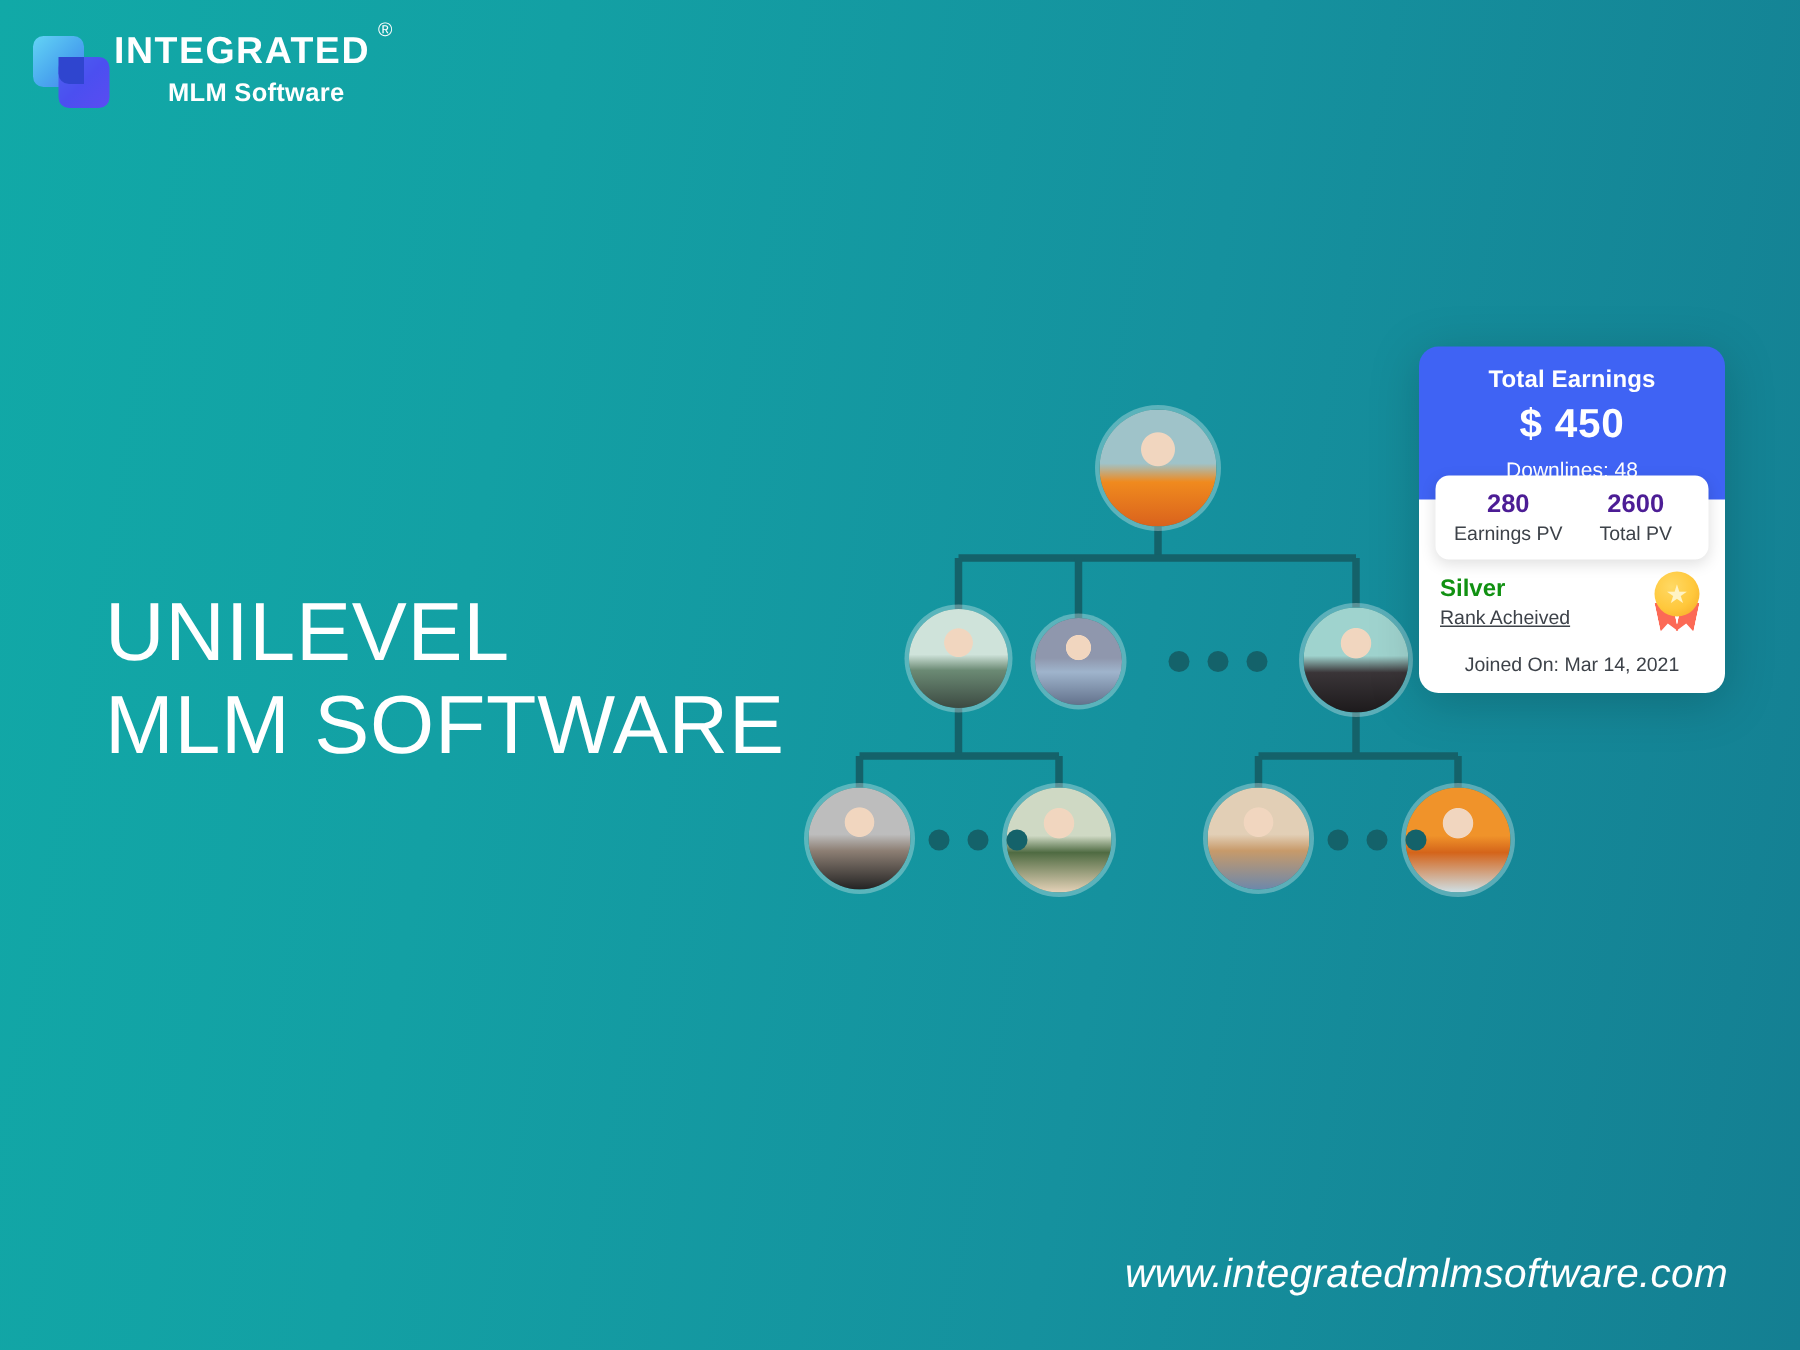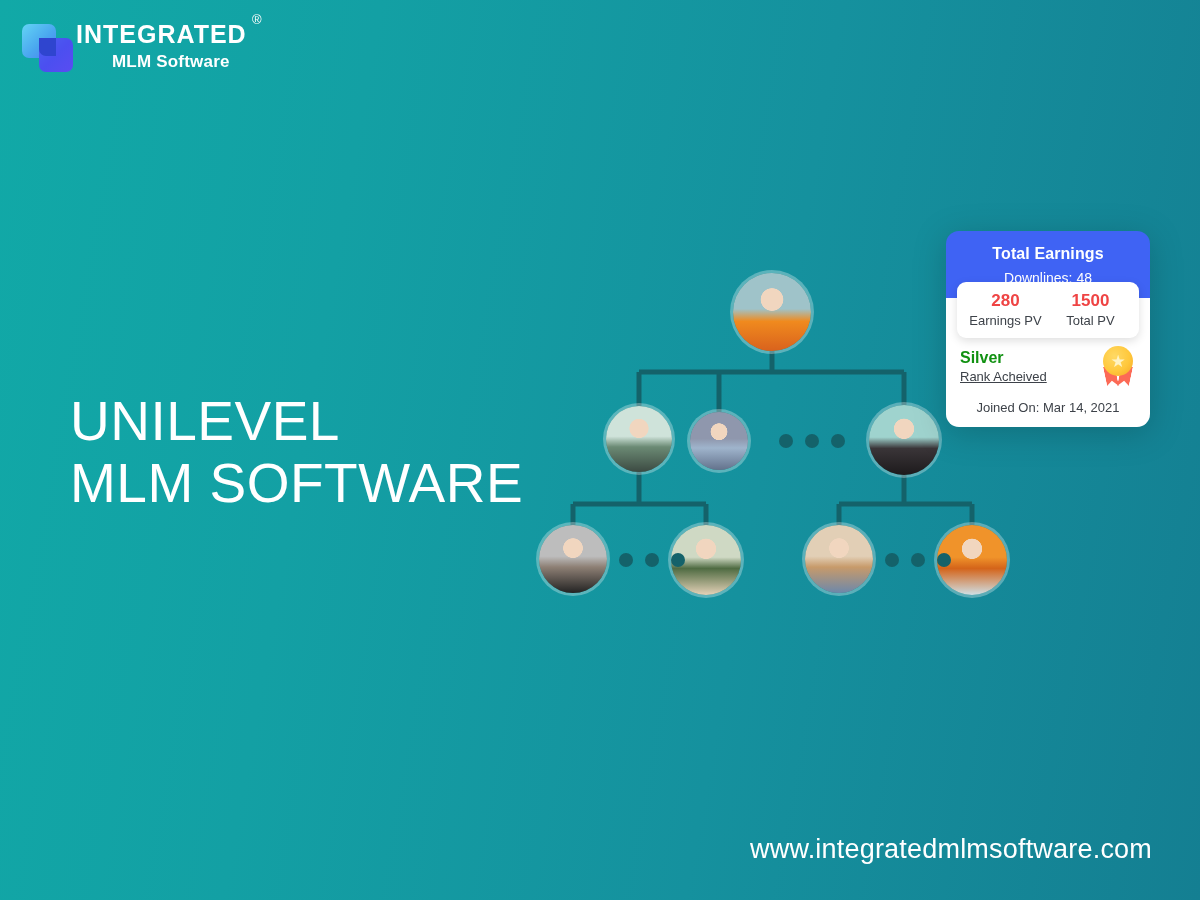--- a/index.html
+++ b/index.html
@@ -59,21 +59,21 @@
   #headline {
     position:absolute; left:70px; top:390px;
     color:#ffffff; font-weight:normal; font-size:55px;
     line-height:1.13; letter-spacing:0.5px;
   }
   #headline .hl-line { display:block; white-space:nowrap; }
 
   
   #footer-url {
     position:absolute; right:48px; bottom:35px;
-    color:#ffffff; font-size:27px; letter-spacing:0.2px;
+    color:#ffffff; font-size:27px; letter-spacing:0.2px;font-style:italic;
   }
 
   
   #tree { position:absolute; left:0; top:0; width:1200px; height:900px; }
   #tree-lines { position:absolute; left:0; top:0; }
 
   .node {
     position:absolute;
     border-radius:50%;
     overflow:hidden;
@@ -103,21 +103,21 @@
     margin-top:-14px; padding:0 0 12px 0; position:relative;
   }
   .pv-panel {
     position:relative; top:-16px;
     margin:0 11px 0 11px;
     background:#ffffff; border-radius:9px;
     box-shadow:0 3px 10px rgba(0,0,0,0.13);
     display:flex; padding:9px 6px 10px 6px;
   }
   .pv-cell { flex:1; text-align:center; }
-  .pv-cell .num { color:#ef4444; font-size:17px; font-weight:bold; }
+  .pv-cell .num { color:#4c1d95; font-size:17px; font-weight:bold; }
   .pv-cell .lbl { color:#3d4249; font-size:13px; margin-top:2px; }
 
   .rank-row {
     display:flex; align-items:center; justify-content:space-between;
     padding:0 14px; margin-top:-8px;
   }
   .rank-txt .rank-name { color:#119112; font-size:16px; font-weight:bold; }
   .rank-txt .rank-sub  { color:#3d4249; font-size:13px; margin-top:2px;text-decoration:underline; }
 
   .medal { position:relative; width:36px; height:40px; flex:0 0 auto; }
@@ -225,30 +225,31 @@
           <i style="background: rgb(20, 98, 106);"></i>
           <i style="background: rgb(20, 98, 106);"></i>
           <i style="background: rgb(20, 98, 106);"></i>
         </div>
       </div>
   </div>
 
   <div id="info-card">
     <div class="card-head">
       <div class="ttl">Total Earnings</div>
+      <div class="amt">$ 450</div>
       <div class="dl">Downlines: 48</div>
     </div>
     <div class="card-body">
       <div class="pv-panel">
         <div class="pv-cell">
           <div class="num">280</div>
           <div class="lbl">Earnings PV</div>
         </div>
         <div class="pv-cell">
-          <div class="num">1500</div>
+          <div class="num">2600</div>
           <div class="lbl">Total PV</div>
         </div>
       </div>
 
       <div class="rank-row">
         <div class="rank-txt">
           <div class="rank-name">Silver</div>
           <div class="rank-sub">Rank Acheived</div>
         </div>
         <div class="medal">

